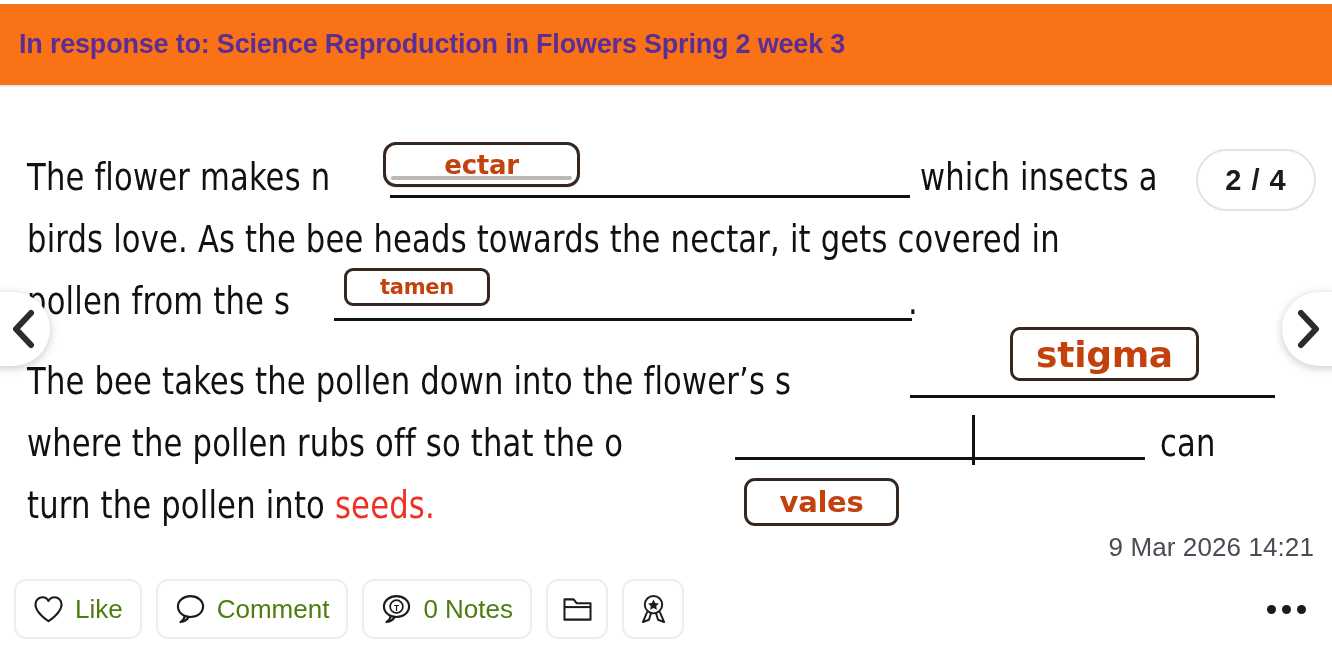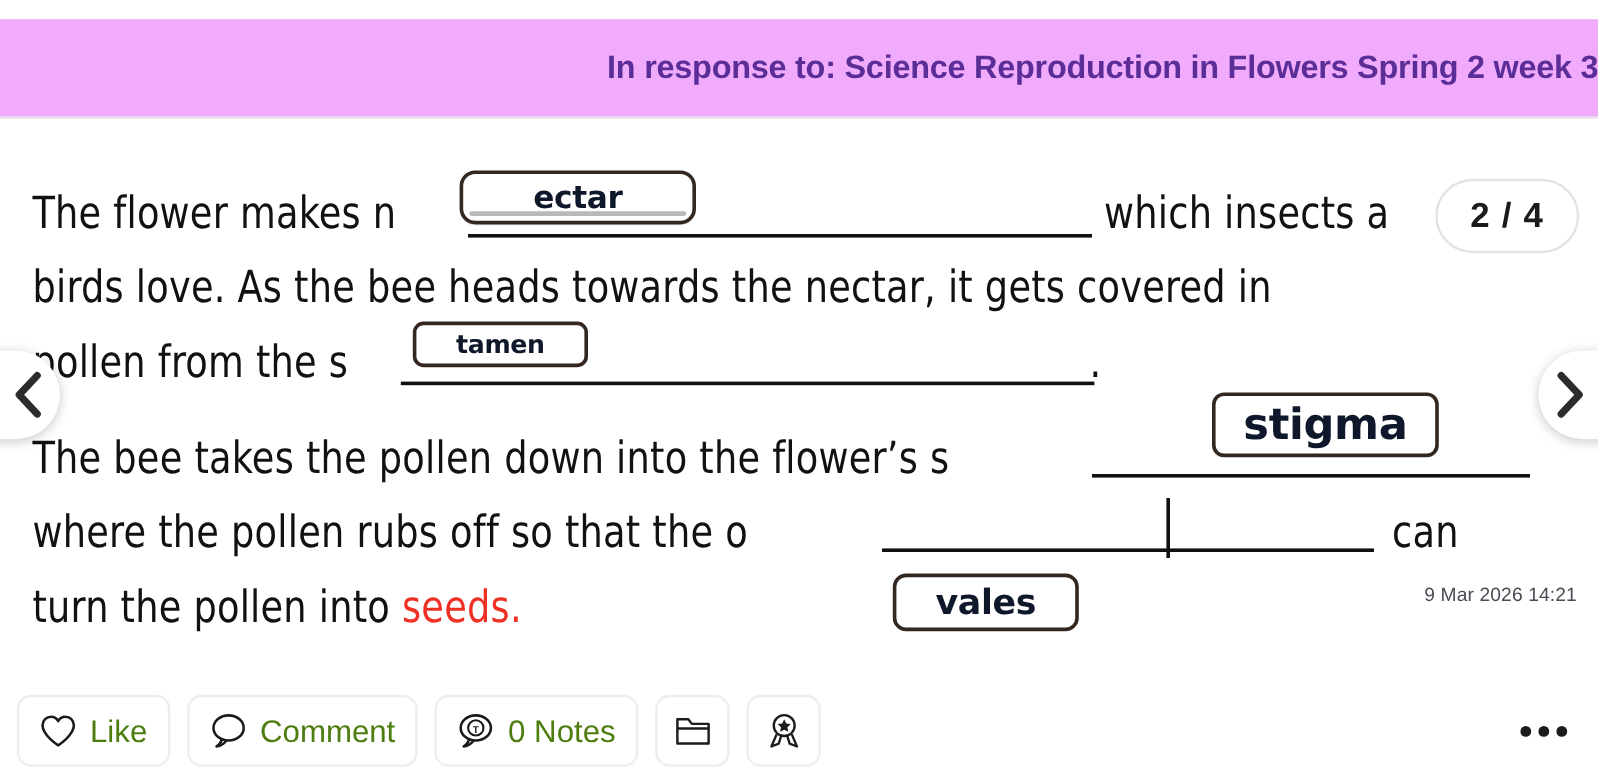--- a/index.html
+++ b/index.html
@@ -16,28 +16,27 @@
   #app {
     position: relative;
     width: 1332px;
     height: 651px;
     background: #ffffff;
   }
 
   
   .header {
     position: absolute;
-    left: 0; top: 16px;
+    left: 0; top: 4px;
     width: 1332px;
     height: 83px;
-    background: #f0abfc;
+    background: #f97316;
     border-bottom: 2px solid #eceaef;
     display: flex;
     align-items: center;
-    justify-content: flex-end;
   }
   .header-title {
     padding-left: 19px;
     font-size: 27px;
     font-weight: bold;
     color: #5b2d97;
     letter-spacing: -0.2px;
     white-space: nowrap;
   }
 
@@ -82,21 +81,21 @@
   .answer-box {
     position: absolute;
     background: #ffffff;
     border: 3px solid #342720;
     border-radius: 11px;
     display: flex;
     align-items: center;
     justify-content: center;
     font-family: "DejaVu Sans", sans-serif;
     font-weight: bold;
-    color: #0f172a;
+    color: #c2410c;
     letter-spacing: -0.3px;
   }
   .answer-box.selected {
     border-radius: 13px;
     box-shadow: 0 1px 0 rgba(0,0,0,0.08);
   }
   .answer-box.selected::after {
     content: "";
     position: absolute;
     left: 5px; right: 5px;
@@ -140,22 +139,22 @@
     z-index: 7;
   }
   .nav-btn.prev { left: -34px; top: 169px; justify-content: flex-end; padding-right: 14px; }
   .nav-btn.next { right: -34px; top: 169px; justify-content: flex-start; padding-left: 14px; }
   .nav-btn svg { display: block; }
 
   
   .timestamp {
     position: absolute;
     right: 18px;
-    top: 488px;
-    font-size: 16px;
+    top: 532px;
+    font-size: 26px;
     color: #4b4b55;
     letter-spacing: 0.1px;
     text-align: right;
   }
 
   
   .action-bar {
     position: absolute;
     left: 0; top: 567px;
     width: 1332px;

